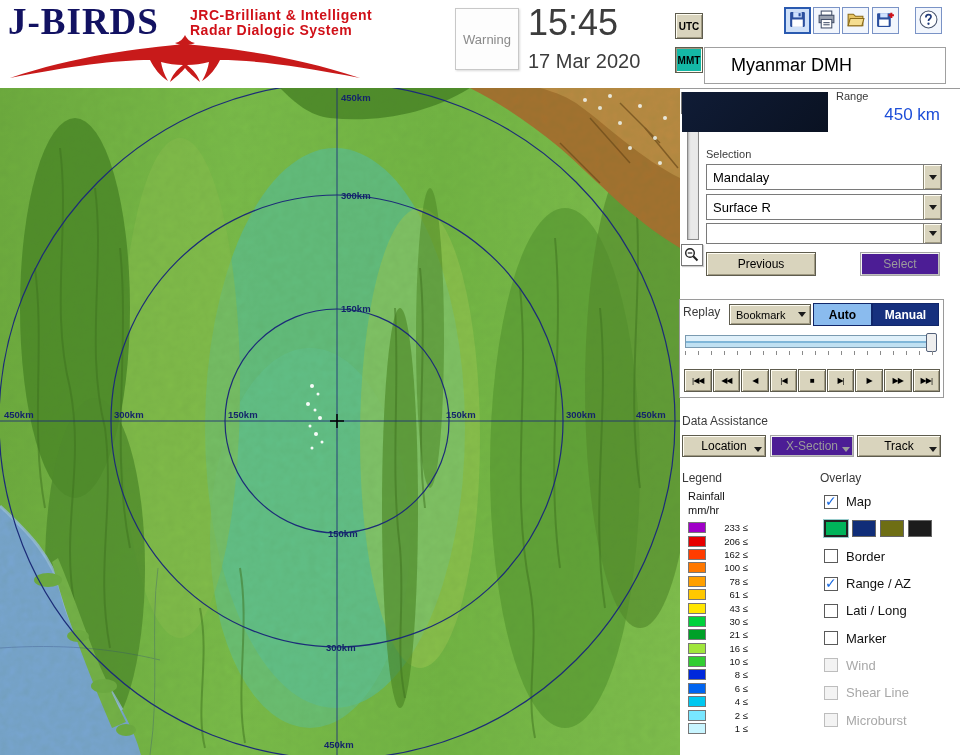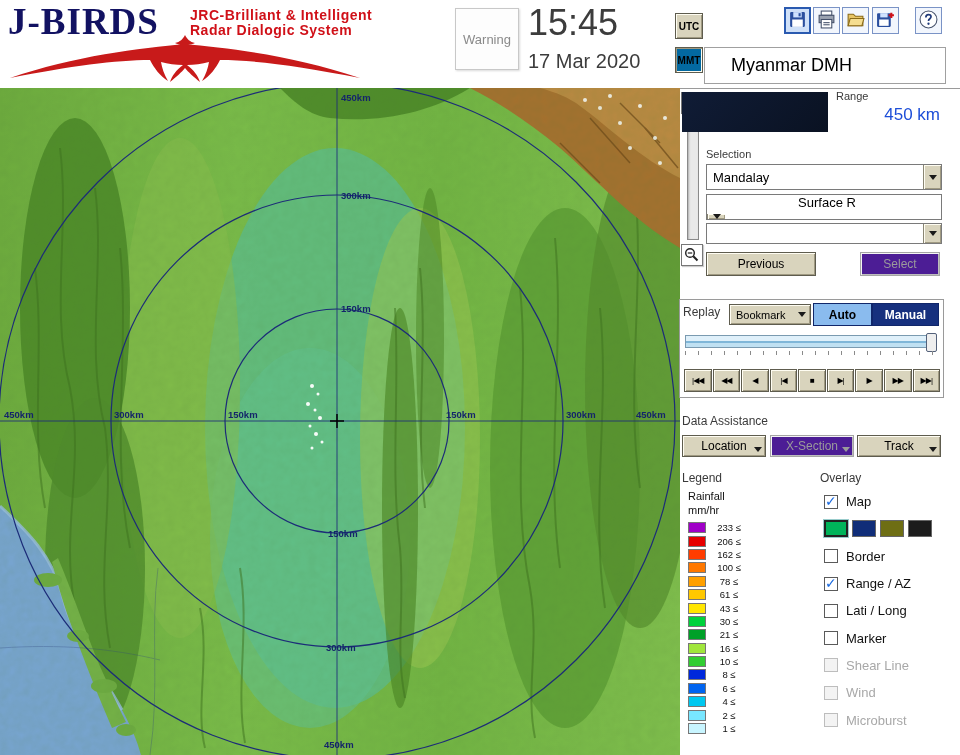--- a/index.html
+++ b/index.html
@@ -11,21 +11,21 @@
   .logo-title{position:absolute;left:8px;top:0px;font:bold 37px "Liberation Serif",serif;color:#121262;letter-spacing:1px;}
   .logo-sub{position:absolute;left:190px;top:8px;color:#d01018;font-weight:bold;font-size:14px;line-height:15px;letter-spacing:.5px;}
   .eagle{position:absolute;left:4px;top:32px;}
   .warning-btn{position:absolute;left:455px;top:8px;width:64px;height:62px;background:#fdfdfd;
        border:1px solid #c8c8c8;box-shadow:1px 1px 2px rgba(0,0,0,.15);color:#8a8a8a;font-size:13px;
        font-family:inherit;cursor:pointer;}
   .time{position:absolute;left:528px;top:2px;font-size:36px;color:#3c3c3c;}
   .date{position:absolute;left:528px;top:50px;font-size:20px;color:#3c3c3c;}
   .tzbtn{position:absolute;width:28px;height:26px;font:bold 10px "Liberation Sans",sans-serif;padding:0;cursor:pointer;}
   .b3{background:#d9d4bd;border:1px solid #5e5c4e;box-shadow:inset 1px 1px 0 #fffdf2,inset -1px -1px 0 #a09a82;color:#000;font-family:inherit;}
-  .b3.pressed{box-shadow:inset 1px 1px 0 #a09a82,inset -1px -1px 0 #fffdf2;background:#0369a1;}
+  .b3.pressed{box-shadow:inset 1px 1px 0 #a09a82,inset -1px -1px 0 #fffdf2;background:#14b8a6;}
   .b3.dis{background:#4c1d95;color:#9b9b9b;border-color:#a5a5a5;box-shadow:inset 1px 1px 0 #f4f4f4,inset -1px -1px 0 #bdbdbd;}
   .toolbtn{position:absolute;top:7px;width:27px;height:27px;background:#f2f6fd;border:1px solid #7a93c6;padding:1px;cursor:pointer;}
   .toolbtn.sel{background:#cfe0f8;border:2px solid #2a5ab0;padding:0;}
   .org-box{position:absolute;left:704px;top:47px;width:242px;height:37px;border:1px solid #a0a0a0;background:#fff;
        font-size:18px;color:#000;display:flex;align-items:center;padding-left:26px;box-sizing:border-box;}
 
   
   .map-svg{position:absolute;left:0;top:88px;}
   #ringlabels text{font:bold 9.5px "Liberation Sans",sans-serif;fill:#14246a;}
 
@@ -62,21 +62,21 @@
        background:repeating-linear-gradient(90deg,#8a8a8a 0 1px,transparent 1px 13px);}
   .transport{position:absolute;left:684px;top:369px;width:256px;height:23px;display:flex;gap:1px;}
   .tbtn{flex:1;font-size:8px;letter-spacing:-1px;padding:0;cursor:pointer;}
 
   .dabtn{position:absolute;top:435px;width:84px;height:22px;font-size:12px;cursor:pointer;}
   .dabtn .tri{position:absolute;right:3px;bottom:4px;}
 
   .legend-rows{position:absolute;left:688px;top:521px;width:110px;}
   .lg-row{height:13.4px;display:flex;align-items:center;}
   .lg-sw{width:18px;height:11px;border:1px solid #777;box-sizing:border-box;margin-right:4px;}
-  .lg-tx{font-size:9.5px;color:#111;width:38px;text-align:center;}
+  .lg-tx{font-size:9.5px;color:#111;width:38px;text-align:right;}
 
   .overlay-rows{position:absolute;left:824px;top:488px;width:122px;}
   .ov-row{height:27.3px;display:flex;align-items:center;}
   .cb{position:relative;width:14px;height:14px;background:#fff;border:1px solid #5a5a5a;box-sizing:border-box;margin-right:8px;cursor:pointer;}
   .cb.on::after{content:"✓";position:absolute;left:0px;top:-3px;font:bold 14px "DejaVu Sans",sans-serif;color:#1a6ae0;}
   .cb.off{background:#f3f3f3;border-color:#bdbdbd;}
   .ov-lb{font-size:13px;color:#111;}
   .ov-row.dis .ov-lb{color:#a8a8a8;}
   .ov-sw{width:24px;height:17px;border:1px solid #666;box-sizing:border-box;margin-right:4px;cursor:pointer;}
   .ov-sw.sel{border:2px solid #222;box-shadow:0 0 0 1px #9cc;}
@@ -282,21 +282,21 @@
   <div class="lbl" style="left:836px;top:90px;">Range</div>
   <div class="range-value">450 km</div>
 
   <div class="lbl" style="left:706px;top:148px;">Selection</div>
   <div class="combo" style="top:164px;height:26px;">
     <span class="val">Mandalay</span>
     <span class="dd">
         <span class="tri"></span>
       </span>
   </div>
-  <div class="combo" style="top:194px;height:26px;flex-direction:column;">
+  <div class="combo" style="top:194px;height:26px;">
     <span class="val">Surface R</span>
     <span class="dd">
         <span class="tri"></span>
       </span>
   </div>
   <div class="combo" style="top:223px;height:21px;">
     <span class="val"></span>
     <span class="dd">
         <span class="tri"></span>
       </span>
@@ -434,24 +434,24 @@
       <div class="ov-row">
         <span class="cb"></span>
         <span class="ov-lb">Lati / Long</span>
       </div>
       <div class="ov-row">
         <span class="cb"></span>
         <span class="ov-lb">Marker</span>
       </div>
       <div class="ov-row dis">
         <span class="cb off"></span>
-        <span class="ov-lb">Shear Line</span>
+        <span class="ov-lb">Wind</span>
       </div>
       <div class="ov-row dis">
         <span class="cb off"></span>
-        <span class="ov-lb">Wind</span>
+        <span class="ov-lb">Shear Line</span>
       </div>
       <div class="ov-row dis">
         <span class="cb off"></span>
         <span class="ov-lb">Microburst</span>
       </div>
     </div>
 </div>
 
 </body></html>

